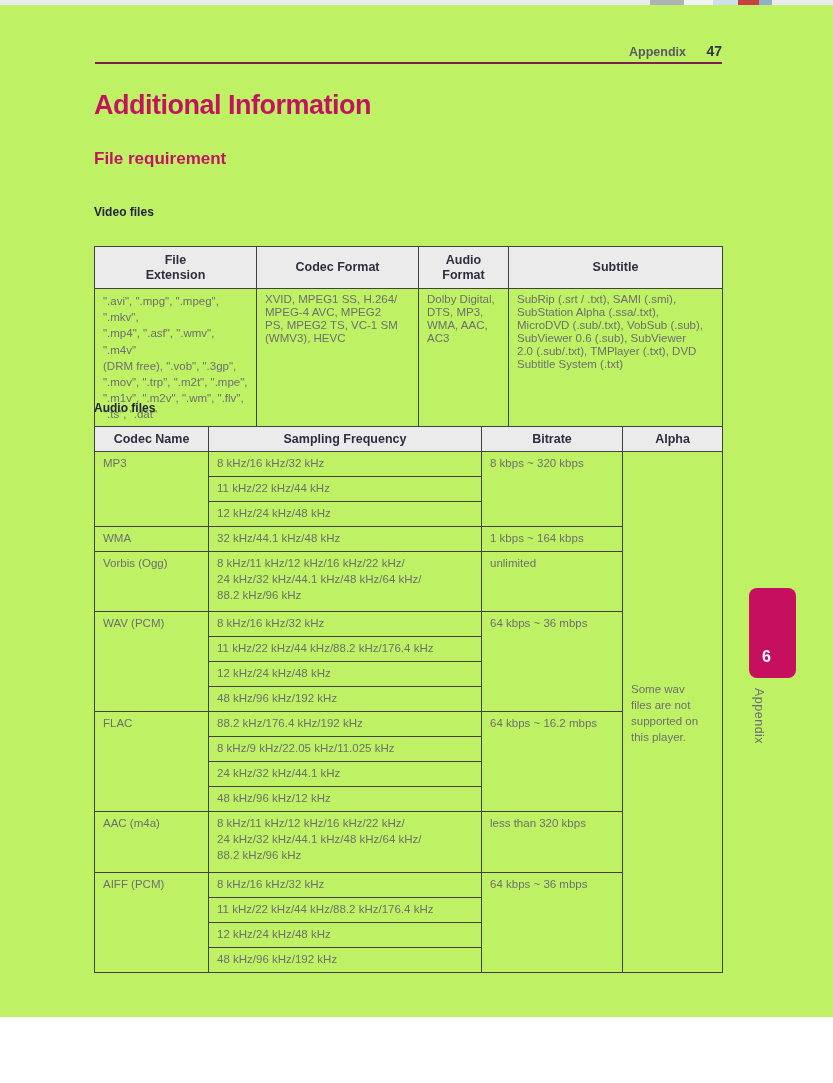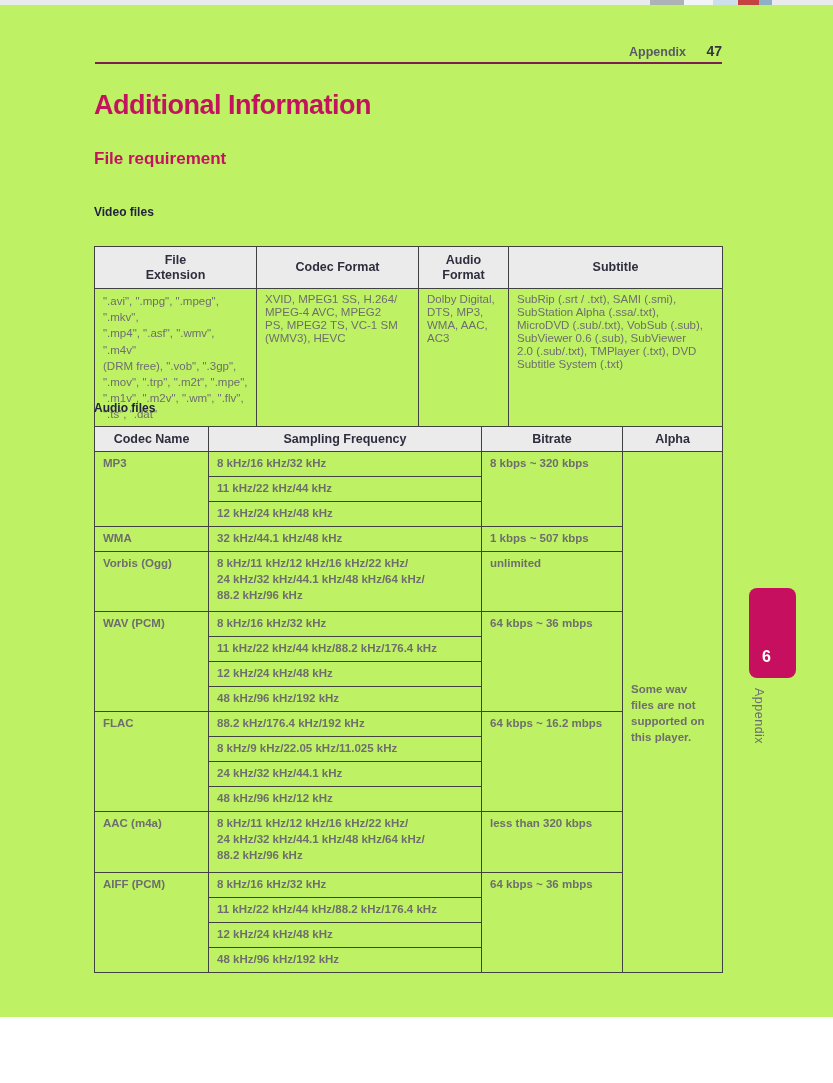--- a/index.html
+++ b/index.html
@@ -38,21 +38,21 @@
     background:#ebebeb; color:#2e2e3e; font-size:12.5px; font-weight:bold;
     text-align:center; vertical-align:middle; padding:3px 4px; white-space:pre-line; line-height:15px;
   }
   .video-table th { height:42px; }
   .audio-table th { height:25px; }
   td {
     color:#6e6e6e; font-size:11.5px; line-height:13px; vertical-align:top;
     padding:4px 6px 4px 8px; white-space:pre-line;
   }
   .video-table td { height:113px; }
-  .audio-table td { line-height:16px; padding:3px 4px 2px 8px;font-weight:bold; }
+  .audio-table td { line-height:16px; padding:3px 4px 2px 8px; }
   .audio-table tr.r25 { height:25px; }
   .audio-table tr.r60 { height:60px;margin-left:20px; }
   .audio-table tr.r61 { height:61px; }
   td.note-cell { vertical-align:middle; }
 
   
   .side-tab-box {
     position:absolute; left:749px; top:588px; width:47px; height:90px;
     background:#c60f5f; border-radius:8px;
     display:flex; align-items:flex-end;
@@ -159,21 +159,21 @@
         </tr>
         <tr class="r25">
           <td>11 kHz/22 kHz/44 kHz</td>
         </tr>
         <tr class="r25">
           <td>12 kHz/24 kHz/48 kHz</td>
         </tr>
         <tr class="r25">
           <td rowspan="1">WMA</td>
           <td>32 kHz/44.1 kHz/48 kHz</td>
-          <td rowspan="1">1 kbps ~ 507 kbps</td>
+          <td rowspan="1">1 kbps ~ 164 kbps</td>
         </tr>
         <tr class="r60">
           <td rowspan="1">Vorbis (Ogg)</td>
           <td>8 kHz/11 kHz/12 kHz/16 kHz/22 kHz/
 24 kHz/32 kHz/44.1 kHz/48 kHz/64 kHz/
 88.2 kHz/96 kHz</td>
           <td rowspan="1">unlimited</td>
         </tr>
         <tr class="r25">
           <td rowspan="4">WAV (PCM)</td>

